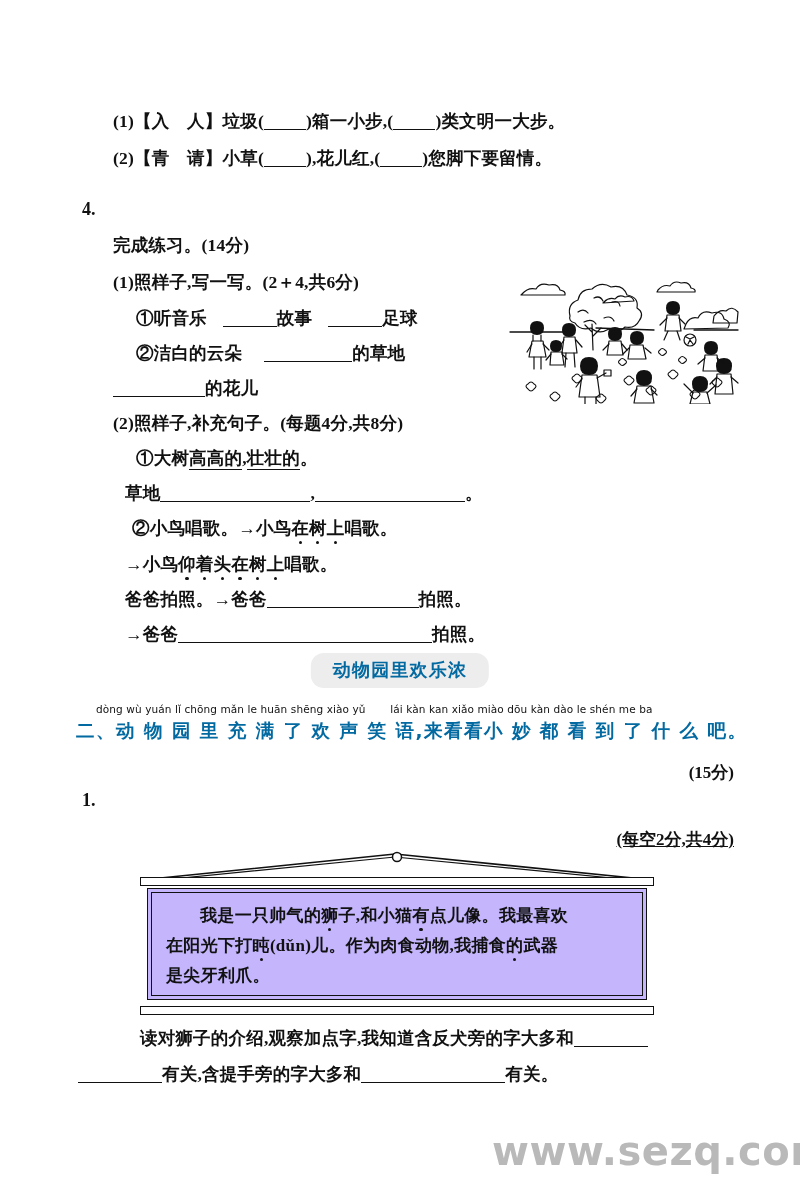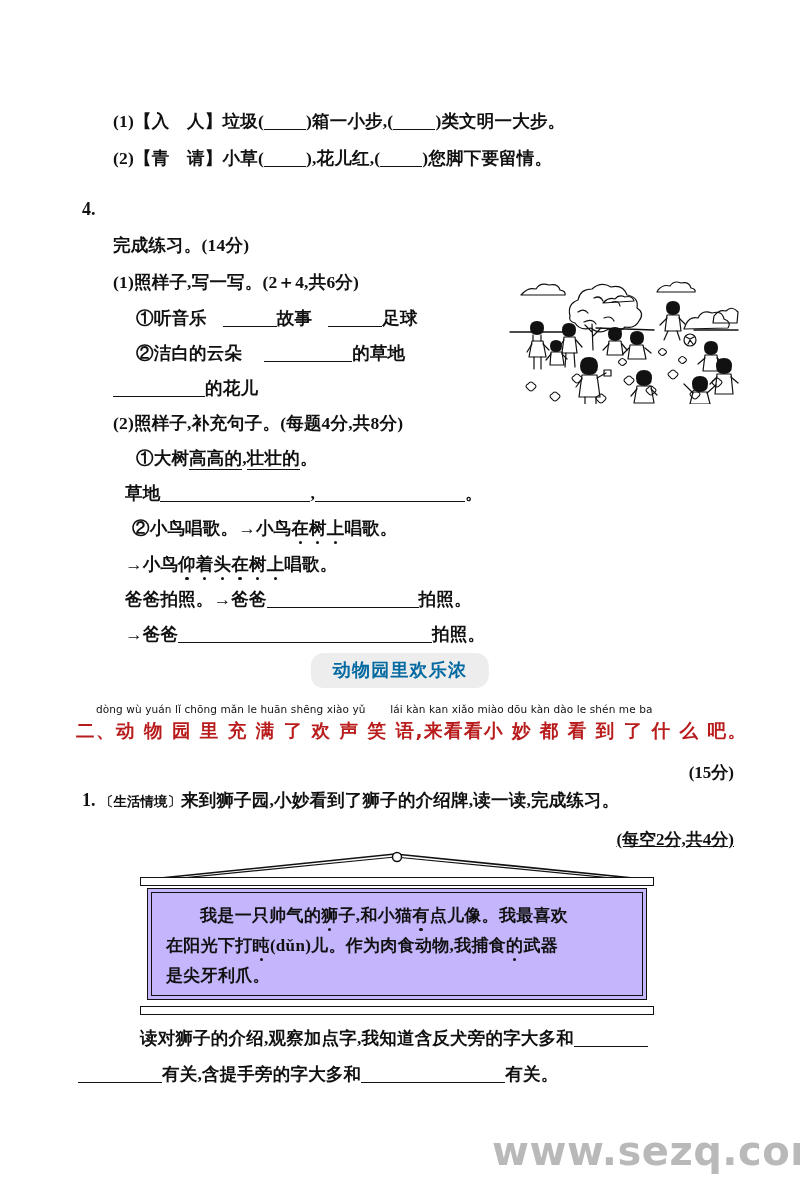--- a/index.html
+++ b/index.html
@@ -104,21 +104,21 @@
     white-space: nowrap;
     height: 14px;
     margin-left: 20px;
   }
   .hanzi-line {
     font-size: 18.5px;
     font-weight: 800;
     letter-spacing: 1.5px;
     white-space: nowrap;
     font-family: "DejaVu Sans", "Liberation Sans", sans-serif;
-    color: #b91c1c;
+    color: #0369a1;
   }
 
   .score-right {
     position: absolute;
     right: 66px;
     font-size: 17px;
     font-weight: 700;
     white-space: nowrap;
   }
 
@@ -363,23 +363,20 @@
   <div class="banner" style="top:653px;">动物园里欢乐浓</div>
 
   <div class="pinyin-wrap" style="top:703px;">
     <div class="pinyin-line">dòng wù yuán  lǐ  chōng mǎn  le  huān shēng xiào yǔ　　 lái  kàn kan xiǎo miào dōu kàn dào  le  shén me  ba</div>
     <div class="hanzi-line" style="margin-top:1px;">二、动 物 园 里 充 满 了 欢 声 笑 语,来看看小 妙 都 看 到 了 什 么 吧。</div>
   </div>
 
   <div class="score-right" style="top:761px;">(15分)</div>
 
   <div class="numlabel" style="left:82px; top:790px;">1.</div>
-  <div class="row cn" style="left:100px; top:792px;">
-    <span class="bracket-tag">〔生活情境〕</span><span>来到狮子园,小妙看到了狮子的介绍牌,读一读,完成练习。</span>
-  </div>
   <div class="score-right" style="top:828px;text-decoration:underline;">(每空2分,共4分)</div>
 
   <div class="signboard">
     <svg class="sign-roof" viewBox="0 0 520 32" preserveAspectRatio="none">
       <path d="M4 30 L258 4 L516 30" fill="none" stroke="#111" stroke-width="1.6"></path>
       <path d="M4 32 L258 7 L516 32" fill="none" stroke="#111" stroke-width="1.2"></path>
     </svg>
     <svg style="position:absolute;left:250px;top:0px;width:20px;height:16px;" viewBox="0 0 20 16">
       <circle cx="10" cy="7" r="4.5" fill="#fff" stroke="#111" stroke-width="1.5"></circle>
     </svg>

